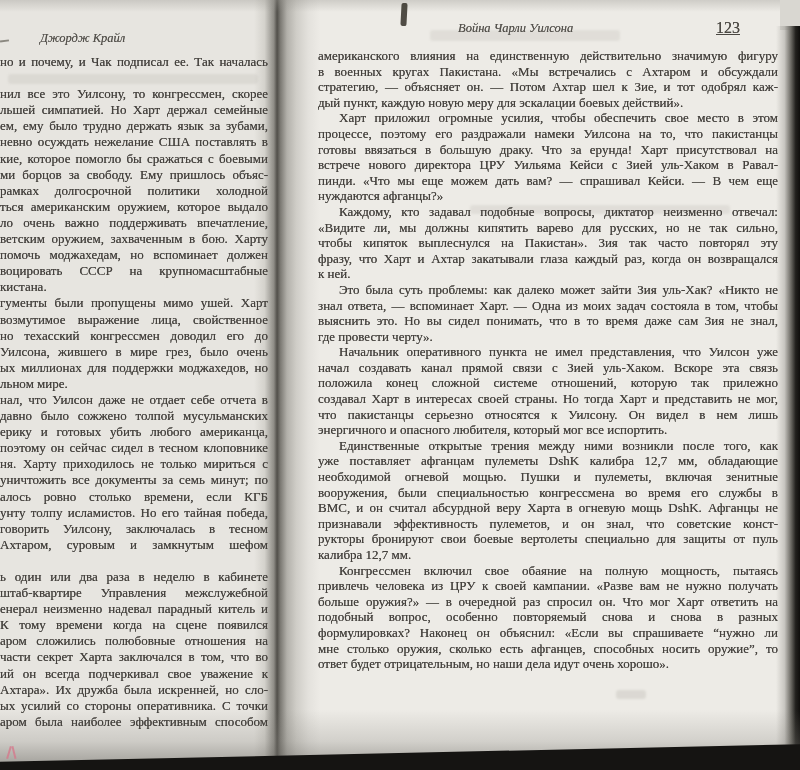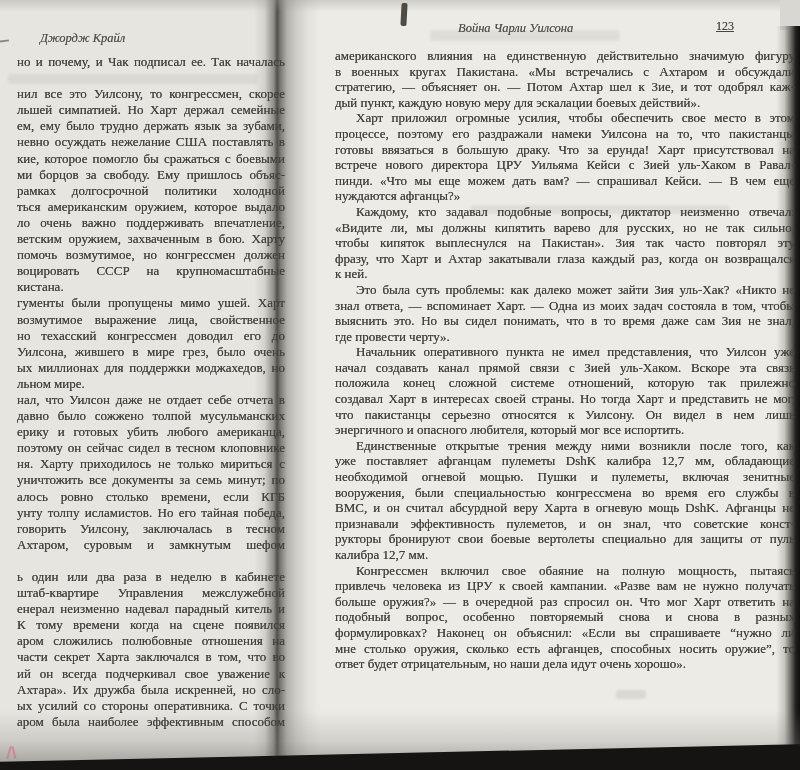--- a/index.html
+++ b/index.html
@@ -27,24 +27,24 @@
   .corner-light { position: absolute; right: 0; top: 0; width: 20px; height: 30px; background: #d9d7d1; }
   .bottom-shade { position: absolute; left: 0; top: 710px; width: 800px; height: 52px;
     background: linear-gradient(180deg, rgba(130,128,122,0) 0%, rgba(130,128,122,.25) 60%, rgba(105,103,97,.5) 100%); }
   .black-bar { position: absolute; left: -12px; top: 762px; width: 835px; height: 50px;
     background: #151412; transform: rotate(-1.25deg); transform-origin: 0 0; }
 
   .running-head { position: absolute; font-style: italic; font-size: 12.5px; color: #54514c;
     text-shadow: 0 0 .6px rgba(84,81,76,.8); white-space: nowrap; }
   .head-author { left: 40px; top: 31px; }
   .head-title  { left: 458px; top: 21px; font-style: italic; }
-  .page-num    { position: absolute; left: 716px; top: 19px; font-size: 12px; color: #4a4742;
+  .page-num    { position: absolute; left: 716px; top: 19px; font-size: 16px; color: #4a4742;
     text-shadow: 0 0 .6px rgba(74,71,66,.8); text-decoration: underline; }
 
-  .textcol { position: absolute; overflow: hidden; margin-left: 17px; }
+  .textcol { position: absolute; overflow: hidden; }
   .lp-text { left: 0;   top: 54px; width: 268px; height: 690px; }
   .rp-text { left: 318px; top: 48px; width: 460px; height: 672px; }
 
   .line {
     font-size: 13px; color: #45423e;
     text-align: justify; text-align-last: justify; -moz-text-align-last: justify;
     overflow: hidden; white-space: normal;
     text-shadow: 0 0 .6px rgba(69,66,62,.85);
   }
   .lp-text .line { height: 16.1px; line-height: 16.1px; }
@@ -103,21 +103,21 @@
       <div class="line">нил все это Уилсону, то конгрессмен, скорее</div>
       <div class="line">льшей симпатией. Но Харт держал семейные</div>
       <div class="line">ем, ему было трудно держать язык за зубами,</div>
       <div class="line">невно осуждать нежелание США поставлять в</div>
       <div class="line">кие, которое помогло бы сражаться с боевыми</div>
       <div class="line">ми борцов за свободу. Ему пришлось объяс-</div>
       <div class="line">рамках долгосрочной политики холодной</div>
       <div class="line">ться американским оружием, которое выдало</div>
       <div class="line">ло очень важно поддерживать впечатление,</div>
       <div class="line">ветским оружием, захваченным в бою. Харту</div>
-      <div class="line">помочь возмутимое, но конгрессмен должен</div>
+      <div class="line">помочь моджахедам, но вспоминает должен</div>
       <div class="line">воцировать СССР на крупномасштабные</div>
       <div class="line end">кистана.</div>
       <div class="line">гументы были пропущены мимо ушей. Харт</div>
       <div class="line">возмутимое выражение лица, свойственное</div>
       <div class="line">но техасский конгрессмен доводил его до</div>
       <div class="line">Уилсона, жившего в мире грез, было очень</div>
       <div class="line">ых миллионах для поддержки моджахедов, но</div>
       <div class="line end">льном мире.</div>
       <div class="line">нал, что Уилсон даже не отдает себе отчета в</div>
       <div class="line">давно было сожжено толпой мусульманских</div>

